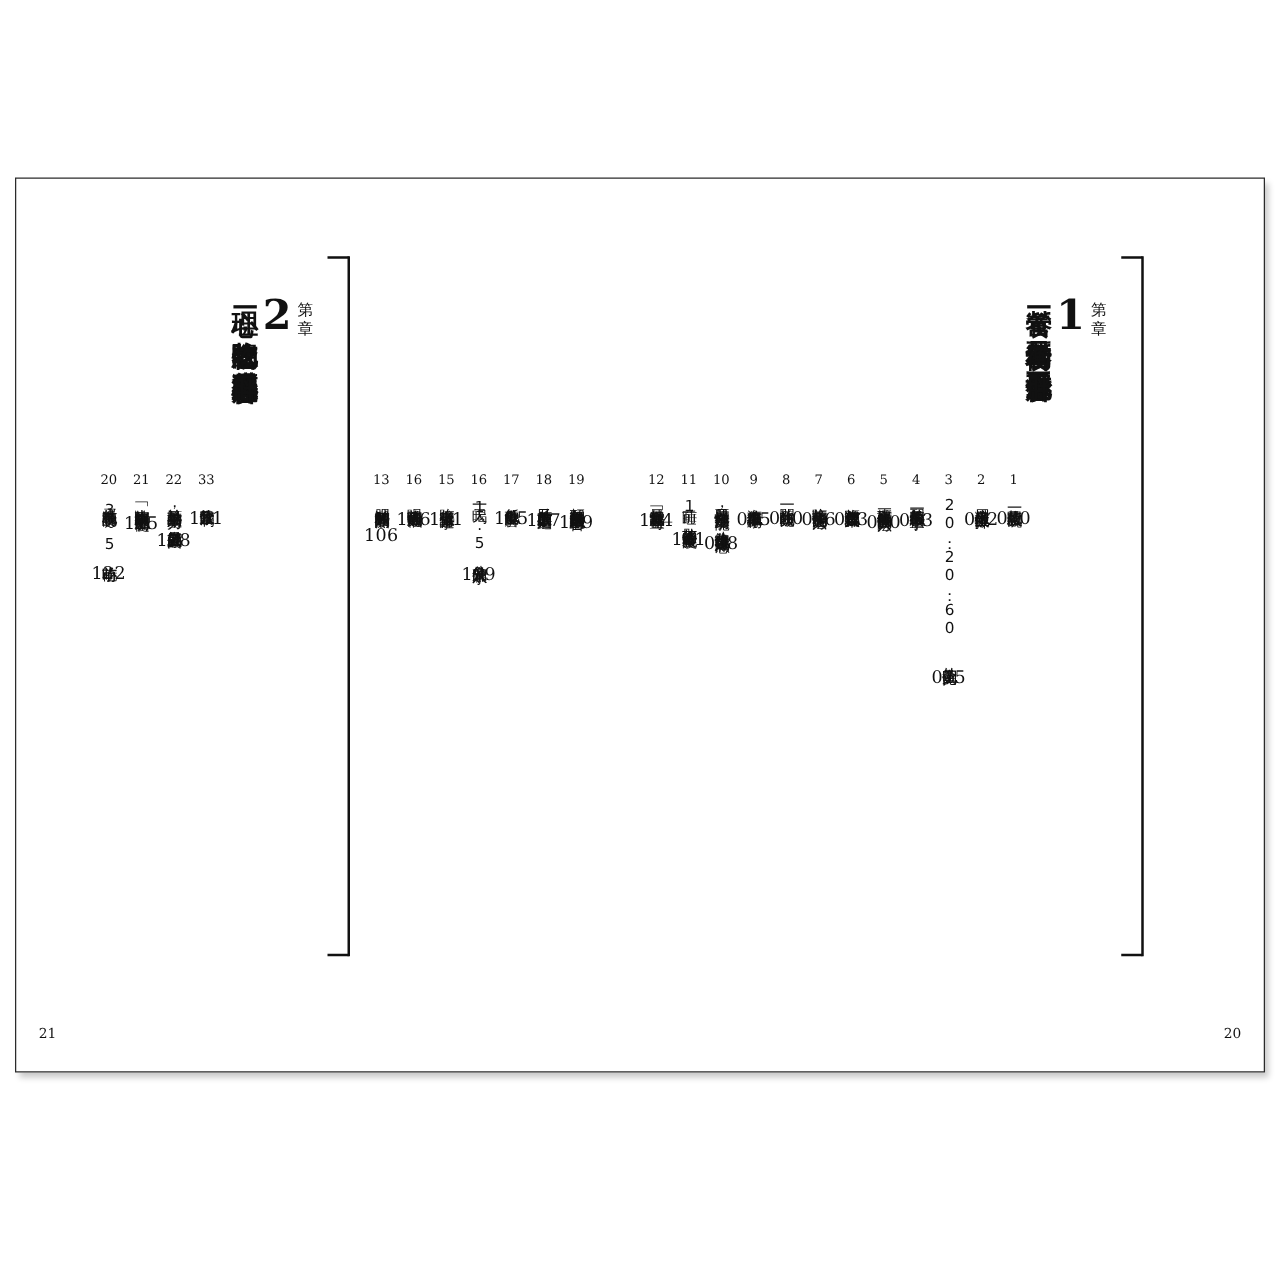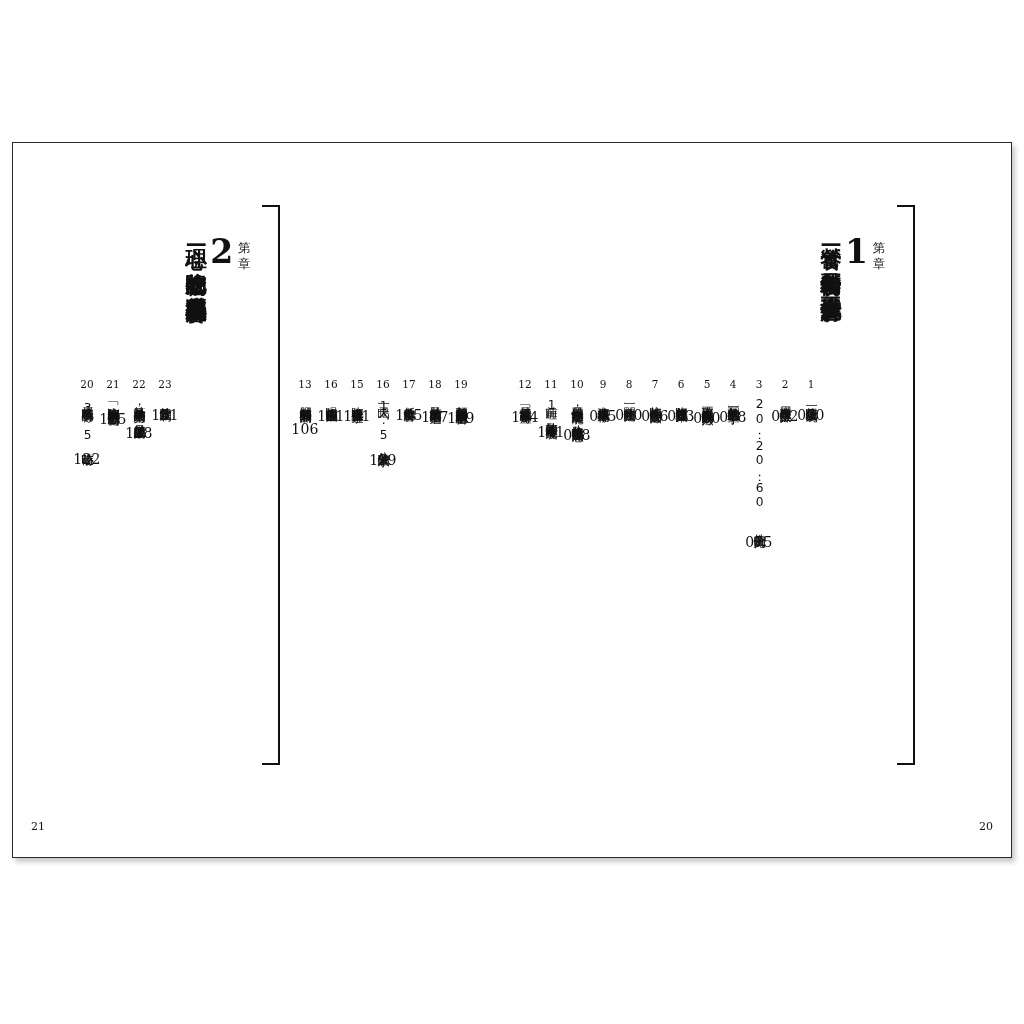--- a/index.html
+++ b/index.html
@@ -184,21 +184,21 @@
 
       <div class="toc-entry">
         <span class="toc-num">3</span>
         <span class="toc-title">20：20：60 的黃金比例</span>
         <span class="toc-page">075</span>
       </div>
 
       <div class="toc-entry">
         <span class="toc-num">4</span>
         <span class="toc-title">配菜的份量約一個手掌</span>
-        <span class="toc-page">078</span>
+        <span class="toc-page">053</span>
       </div>
 
       <div class="toc-entry">
         <span class="toc-num">5</span>
         <span class="toc-title">正確攝取蛋白質飲品的方法</span>
         <span class="toc-page">080</span>
       </div>
 
       <div class="toc-entry">
         <span class="toc-num">6</span>
@@ -254,21 +254,21 @@
       </div>
       <div style="display:flex; flex-direction:column; align-items:center; margin-right:2px; padding-top:26px;">
         <div class="chapter-number">2</div>
       </div>
       <div class="chapter-title">心理—吃想吃的食物，獲得內心滿足的人就不會胖</div>
     </div>
 
     <div class="toc-col" style="left: 58px;">
 
       <div class="toc-entry">
-        <span class="toc-num">23</span>
+        <span class="toc-num">33</span>
         <span class="toc-title">禁止飲食限制</span>
         <span class="toc-page">131</span>
       </div>
 
       <div class="toc-entry">
         <span class="toc-num">22</span>
         <span class="toc-title">計算熱量帶來的壓力，就是復胖的原因</span>
         <span class="toc-page">128</span>
       </div>
 
@@ -314,21 +314,21 @@
 
       <div class="toc-entry">
         <span class="toc-num">15</span>
         <span class="toc-title">吃宵夜後請做這件事</span>
         <span class="toc-page">111</span>
       </div>
 
       <div class="toc-entry">
         <span class="toc-num">16</span>
         <span class="toc-title">喝啤酒前先吃飯糰</span>
-        <span class="toc-page">191</span>
+        <span class="toc-page">186</span>
       </div>
 
       <div class="toc-entry">
         <span class="toc-num">13</span>
         <span class="toc-title">減肥和酒的種類無關？</span>
         <span class="toc-page">106</span>
       </div>
 
     </div>
 

